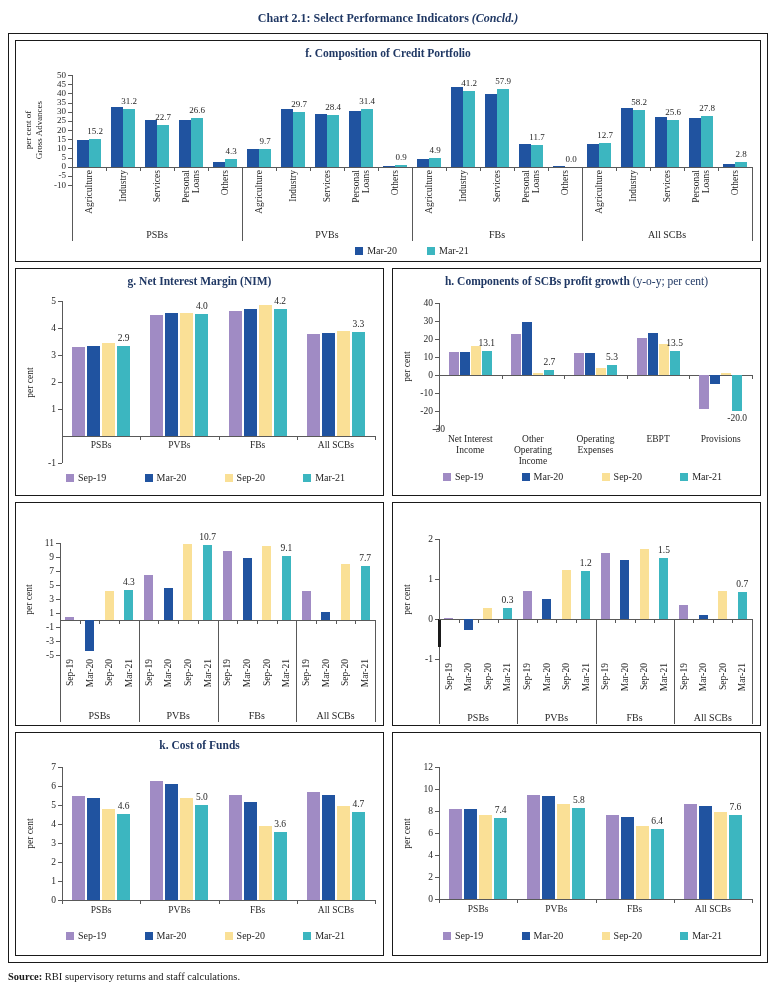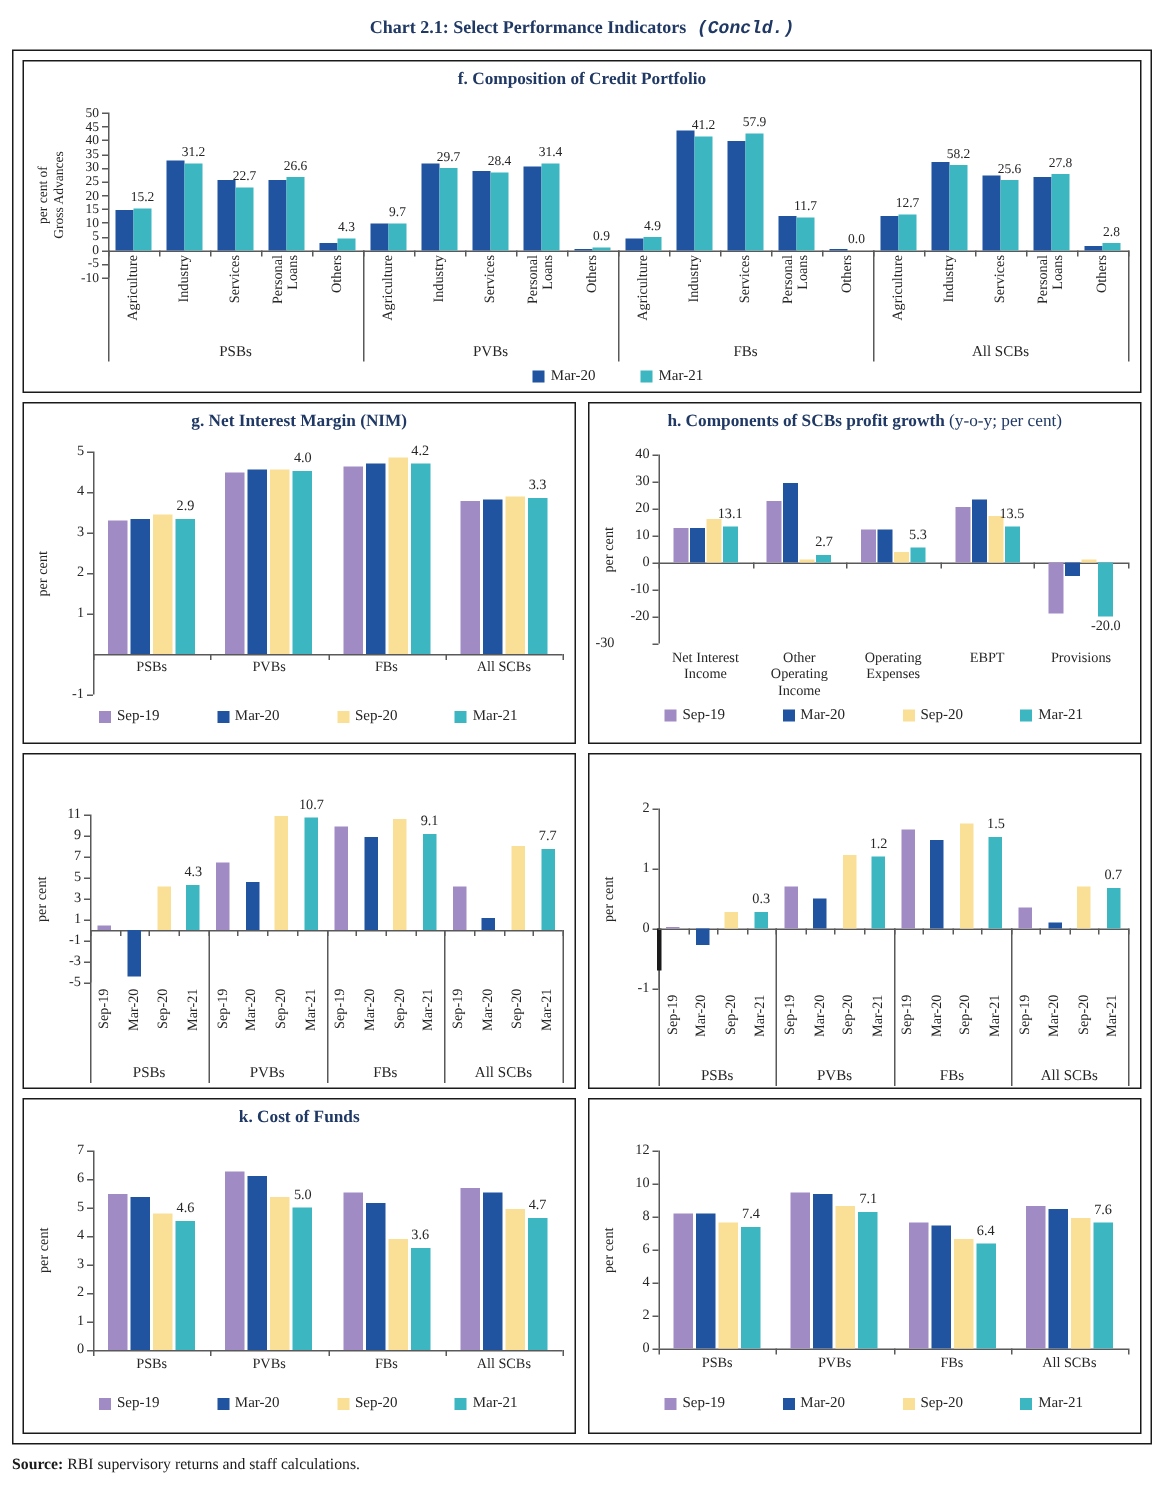--- a/index.html
+++ b/index.html
@@ -1,19 +1,19 @@
 <!DOCTYPE html>
 <html><head>
 <meta charset="utf-8">
 <style>
   html,body{margin:0;padding:0;background:#fff;}
   body{width:776px;height:996px;overflow:hidden;font-family:"Liberation Serif","DejaVu Serif",serif;color:#262626;}
   .page-title{text-align:center;margin:11px 0 7px;font-size:12px;color:#203864;}
   .page-title .b{font-weight:bold;}
-  .page-title .i{font-style:italic;font-family:Liberation Mono, monospace;}
+  .page-title .i{font-style:italic;}
   .figure{margin:0 8px;border:1px solid #1a1a1a;padding:6px;background:#fff;}
   .panel{position:relative;border:1px solid #1a1a1a;background:#fff;overflow:hidden;}
   .panel-f{height:220px;}
   .row{display:flex;gap:8px;margin-top:6px;}
   .row .panel{flex:1;}
   .r1 .panel{height:226px;}
   .r2 .panel{height:222px;}
   .r3 .panel{height:222px;}
   .panel-title{position:absolute;top:6px;left:0;right:0;text-align:center;font-weight:bold;font-size:11.5px;color:#203864;z-index:4;}
   .panel-title .normal{font-weight:normal;}
@@ -267,21 +267,21 @@
           <div class="abs" style="left: 4px; top: 64.5px; width: 36px; text-align: right; font-size: 9.5px; line-height: 11px; color: rgb(38, 38, 38);">20</div>
           <div class="abs" style="left: 42px; top: 88px; width: 4px; height: 1px; background: rgb(89, 89, 89);"></div>
           <div class="abs" style="left: 4px; top: 82.5px; width: 36px; text-align: right; font-size: 9.5px; line-height: 11px; color: rgb(38, 38, 38);">10</div>
           <div class="abs" style="left: 42px; top: 106px; width: 4px; height: 1px; background: rgb(89, 89, 89);"></div>
           <div class="abs" style="left: 4px; top: 100.5px; width: 36px; text-align: right; font-size: 9.5px; line-height: 11px; color: rgb(38, 38, 38);">0</div>
           <div class="abs" style="left: 42px; top: 124px; width: 4px; height: 1px; background: rgb(89, 89, 89);"></div>
           <div class="abs" style="left: 4px; top: 118.5px; width: 36px; text-align: right; font-size: 9.5px; line-height: 11px; color: rgb(38, 38, 38);">-10</div>
           <div class="abs" style="left: 42px; top: 142px; width: 4px; height: 1px; background: rgb(89, 89, 89);"></div>
           <div class="abs" style="left: 4px; top: 136.5px; width: 36px; text-align: right; font-size: 9.5px; line-height: 11px; color: rgb(38, 38, 38);">-20</div>
           <div class="abs" style="left: 42px; top: 160px; width: 4px; height: 1px; background: rgb(89, 89, 89);"></div>
-          <div class="abs" style="left: 4px; top: 154.5px; width: 36px; font-size: 9.5px; line-height: 11px; color: rgb(38, 38, 38);">-30</div>
+          <div class="abs" style="left: 16px; top: 154.5px; width: 36px; text-align: right; font-size: 9.5px; line-height: 11px; color: rgb(38, 38, 38);">-30</div>
           <div class="abs" style="left: 46px; top: 106px; width: 313px; height: 1px; background: rgb(89, 89, 89); z-index: 1;"></div>
           <div class="abs" style="left: 55.8px; top: 82.6px; width: 10px; height: 23.4px; background: rgb(160, 139, 196); z-index: 2;"></div>
           <div class="abs" style="left: 66.8px; top: 82.6px; width: 10px; height: 23.4px; background: rgb(32, 83, 160); z-index: 2;"></div>
           <div class="abs" style="left: 77.8px; top: 76.66px; width: 10px; height: 29.34px; background: rgb(250, 224, 150); z-index: 2;"></div>
           <div class="abs" style="left: 88.8px; top: 82.42px; width: 10px; height: 23.58px; background: rgb(60, 182, 192); z-index: 2;"></div>
           <div class="abs" style="left: 71.8px; top: 69.42px; width: 44px; text-align: center; font-size: 9.5px; color: rgb(38, 38, 38); z-index: 3;">13.1</div>
           <div class="abs" style="left: 46px; top: 165px; width: 62.6px; text-align: center; font-size: 9.5px; line-height: 11px; white-space: pre-line; color: rgb(38, 38, 38);">Net Interest
 Income</div>
           <div class="abs" style="left: 118.4px; top: 64.6px; width: 10px; height: 41.4px; background: rgb(160, 139, 196); z-index: 2;"></div>
           <div class="abs" style="left: 129.4px; top: 52.9px; width: 10px; height: 53.1px; background: rgb(32, 83, 160); z-index: 2;"></div>
@@ -592,21 +592,21 @@
           <div class="abs" style="left: 56.125px; top: 75.8px; width: 13px; height: 90.2px; background: rgb(160, 139, 196); z-index: 2;"></div>
           <div class="abs" style="left: 71.125px; top: 76.35px; width: 13px; height: 89.65px; background: rgb(32, 83, 160); z-index: 2;"></div>
           <div class="abs" style="left: 86.125px; top: 81.85px; width: 13px; height: 84.15px; background: rgb(250, 224, 150); z-index: 2;"></div>
           <div class="abs" style="left: 101.125px; top: 84.6px; width: 13px; height: 81.4px; background: rgb(60, 182, 192); z-index: 2;"></div>
           <div class="abs" style="left: 85.625px; top: 71.6px; width: 44px; text-align: center; font-size: 9.5px; color: rgb(38, 38, 38); z-index: 3;">7.4</div>
           <div class="abs" style="left: 46px; top: 171px; width: 78.25px; text-align: center; font-size: 9.5px; line-height: 11px; white-space: pre-line; color: rgb(38, 38, 38);">PSBs</div>
           <div class="abs" style="left: 134.375px; top: 61.5px; width: 13px; height: 104.5px; background: rgb(160, 139, 196); z-index: 2;"></div>
           <div class="abs" style="left: 149.375px; top: 62.6px; width: 13px; height: 103.4px; background: rgb(32, 83, 160); z-index: 2;"></div>
           <div class="abs" style="left: 164.375px; top: 71.4px; width: 13px; height: 94.6px; background: rgb(250, 224, 150); z-index: 2;"></div>
           <div class="abs" style="left: 179.375px; top: 74.7px; width: 13px; height: 91.3px; background: rgb(60, 182, 192); z-index: 2;"></div>
-          <div class="abs" style="left: 163.875px; top: 61.7px; width: 44px; text-align: center; font-size: 9.5px; color: rgb(38, 38, 38); z-index: 3;">7.1</div>
+          <div class="abs" style="left: 163.875px; top: 61.7px; width: 44px; text-align: center; font-size: 9.5px; color: rgb(38, 38, 38); z-index: 3;">5.8</div>
           <div class="abs" style="left: 124.25px; top: 171px; width: 78.25px; text-align: center; font-size: 9.5px; line-height: 11px; white-space: pre-line; color: rgb(38, 38, 38);">PVBs</div>
           <div class="abs" style="left: 212.625px; top: 81.85px; width: 13px; height: 84.15px; background: rgb(160, 139, 196); z-index: 2;"></div>
           <div class="abs" style="left: 227.625px; top: 84.05px; width: 13px; height: 81.95px; background: rgb(32, 83, 160); z-index: 2;"></div>
           <div class="abs" style="left: 242.625px; top: 92.85px; width: 13px; height: 73.15px; background: rgb(250, 224, 150); z-index: 2;"></div>
           <div class="abs" style="left: 257.625px; top: 95.6px; width: 13px; height: 70.4px; background: rgb(60, 182, 192); z-index: 2;"></div>
           <div class="abs" style="left: 242.125px; top: 82.6px; width: 44px; text-align: center; font-size: 9.5px; color: rgb(38, 38, 38); z-index: 3;">6.4</div>
           <div class="abs" style="left: 202.5px; top: 171px; width: 78.25px; text-align: center; font-size: 9.5px; line-height: 11px; white-space: pre-line; color: rgb(38, 38, 38);">FBs</div>
           <div class="abs" style="left: 290.875px; top: 71.4px; width: 13px; height: 94.6px; background: rgb(160, 139, 196); z-index: 2;"></div>
           <div class="abs" style="left: 305.875px; top: 72.5px; width: 13px; height: 93.5px; background: rgb(32, 83, 160); z-index: 2;"></div>
           <div class="abs" style="left: 320.875px; top: 78.55px; width: 13px; height: 87.45px; background: rgb(250, 224, 150); z-index: 2;"></div>

